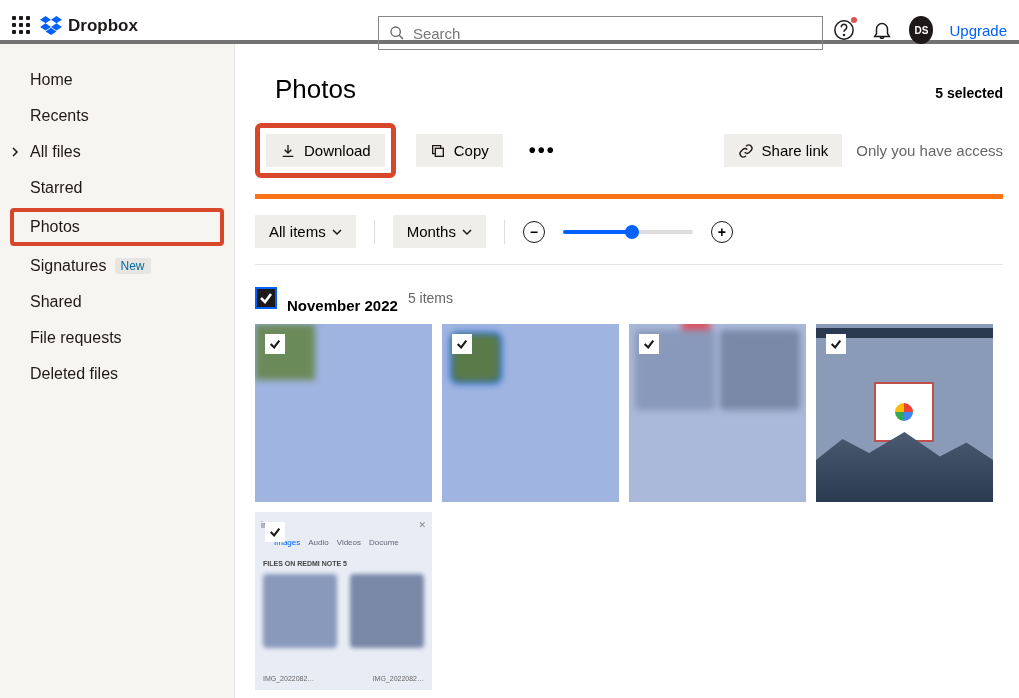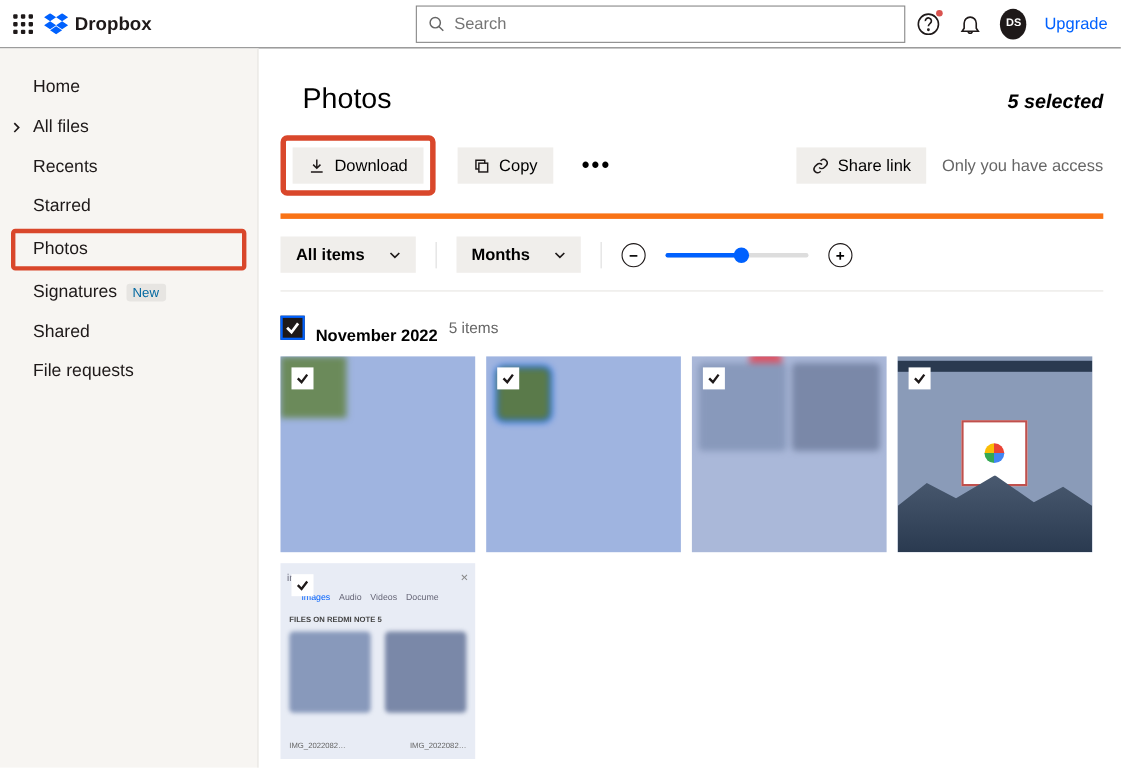--- a/index.html
+++ b/index.html
@@ -1,18 +1,18 @@
 <!DOCTYPE html>
 <html><head>
 <meta charset="utf-8">
 <style>
   * { box-sizing: border-box; margin: 0; padding: 0; font-family: -apple-system, BlinkMacSystemFont, "Segoe UI", Helvetica, Arial, sans-serif; }
   body { width: 1019px; height: 698px; background: #fff; overflow: hidden; }
 
-  .header { display:flex; align-items:center; height:44px; border-bottom:1px solid #737373; padding:6px 12px; gap:10px; }
+  .header { display:flex; align-items:flex-start; height:44px; border-bottom:4px solid #737373; padding:16px 12px; gap:10px; }
   .apps { width:18px; height:18px; display:grid; grid-template-columns:repeat(3,4px); grid-template-rows:repeat(3,4px); gap:3px; cursor:pointer; }
   .apps span { background:#1e1919; border-radius:1px;}
   .logo { display:flex; align-items:center; gap:6px; cursor:pointer;}
   .logo-text { font-weight:600; font-size:17px; color:#1e1919;}
   .search-wrap { margin-left:230px; width:450px; height:34px; border:1px solid #888; display:flex; align-items:center; padding:0 10px; gap:8px; }
   .search-wrap input { border:none; outline:none; flex:1; font-size:15px; background:transparent; color:#666;}
   .header-right { margin-left:auto; display:flex; align-items:center; gap:16px;}
   .icon-btn { position:relative; cursor:pointer; display:flex; align-items:center; justify-content:center;}
   .dot { position:absolute; top:-2px; right:-2px; width:6px; height:6px; background:#d9534f; border-radius:50%;}
   .avatar { width:24px; height:28px; border-radius:50%; background:#1e1919; color:#fff; font-size:10px; font-weight:600; display:flex; align-items:center; justify-content:center; cursor:pointer;}
@@ -22,31 +22,31 @@
   .sidebar { width:235px; background:#f7f5f2; border-right:1px solid #e7e5e2; padding-top:18px;}
   .nav-item { display:flex; align-items:center; padding:9px 30px; font-size:16px; color:#1e1919; cursor:pointer; gap:8px;}
   .nav-item .caret { position:absolute; left:10px;}
   .nav-item.with-caret { position:relative;}
   .badge { font-size:12px; color:#0369a1; background:#e7e5e2; padding:1px 6px; border-radius:3px;}
   .hl-photos { border:4px solid #d9472b; border-radius:4px; margin:2px 10px 2px 10px; padding:6px 16px;}
 
   .main { flex:1; padding:0 16px 0 20px; overflow:auto;}
   .title-row { display:flex; align-items:baseline; justify-content:space-between; padding:30px 0 18px 20px;}
   .title { font-size:26px; font-weight:500;}
-  .selcount { font-size:18px; font-weight:600;font-style:italic;}
+  .selcount { font-size:14px; font-weight:600;}
 
   .toolbar { display:flex; align-items:center; padding:0 0 16px 0; gap:20px; border-bottom:5px solid #f97316;}
   .hl-dl { border:5px solid #d9472b; border-radius:6px; padding:6px;}
   .btn { display:flex; align-items:center; gap:8px; background:#f0eeeb; padding:8px 14px; font-size:15px; font-weight:500; cursor:pointer;}
   .more { font-size:20px; font-weight:bold; letter-spacing:2px; cursor:pointer; padding:0 6px;}
   .toolbar-right { margin-left:auto; display:flex; align-items:center; gap:14px;}
   .access-text { color:#666; font-size:15px;}
 
   .filters { display:flex; align-items:center; padding:16px 0; gap:18px; border-bottom:1px solid #e7e5e2;}
-  .filter { display:flex; align-items:center; gap:22px; background:#f0eeeb; padding:8px 14px; font-size:15px; font-weight:700; cursor:pointer;}
+  .filter { display:flex; align-items:center; gap:6px; background:#f0eeeb; padding:8px 14px; font-size:15px; font-weight:400; cursor:pointer;}
   .vline { width:1px; height:24px; background:#ddd;}
   .zoom-out,.zoom-in { width:22px; height:22px; border:1.5px solid #1e1919; border-radius:50%; display:flex; align-items:center; justify-content:center; font-size:14px; cursor:pointer; font-weight:600;}
   .slider { position:relative; width:130px; height:4px; background:#ddd; border-radius:2px;}
   .slider-fill { position:absolute; left:0; width:50%; height:4px; background:#0061fe; border-radius:2px;}
   .slider-knob { position:absolute; left:48%; top:-5px; width:14px; height:14px; background:#0061fe; border-radius:50%; cursor:pointer;}
 
   .group { padding-top:16px;}
   .group-head { display:flex; align-items:center; gap:10px; margin-bottom:10px;}
   .chk { width:22px; height:22px; background:#1e1919; display:flex; align-items:center; justify-content:center; border:2px solid #0061fe;}
   .chk svg { stroke:#fff;}
@@ -124,44 +124,47 @@
     <div class="avatar">DS</div>
     <span class="upgrade">Upgrade</span>
   </div>
 </div>
 
 <div class="body">
   <div class="sidebar">
     <div class="nav-item">
         <span>Home</span>
       </div>
+    <div class="nav-item">
+        <span>Recents</span>
+      </div>
     <div class="nav-item with-caret">
       <svg class="caret" width="10" height="10" viewBox="0 0 10 10">
           <path d="M3 1l4 4-4 4" fill="none" stroke="#1e1919" stroke-width="1.5"></path>
         </svg>
       <span>All files</span>
     </div>
     <div class="nav-item">
-        <span>Recents</span>
-      </div>
-    <div class="nav-item">
         <span>Starred</span>
       </div>
     <div class="nav-item hl-photos">
         <span>Photos</span>
       </div>
     <div class="nav-item">
         <span>Signatures</span>
         <span class="badge">New</span>
       </div>
     <div class="nav-item">
         <span>Shared</span>
       </div>
     <div class="nav-item">
         <span>File requests</span>
+      </div>
+    <div class="nav-item">
+        <span>Deleted files</span>
       </div>
   </div>
 
   <div class="main">
     <div class="title-row">
       <div class="title">Photos</div>
       <div class="selcount">5 selected</div>
     </div>
 
     <div class="toolbar">

